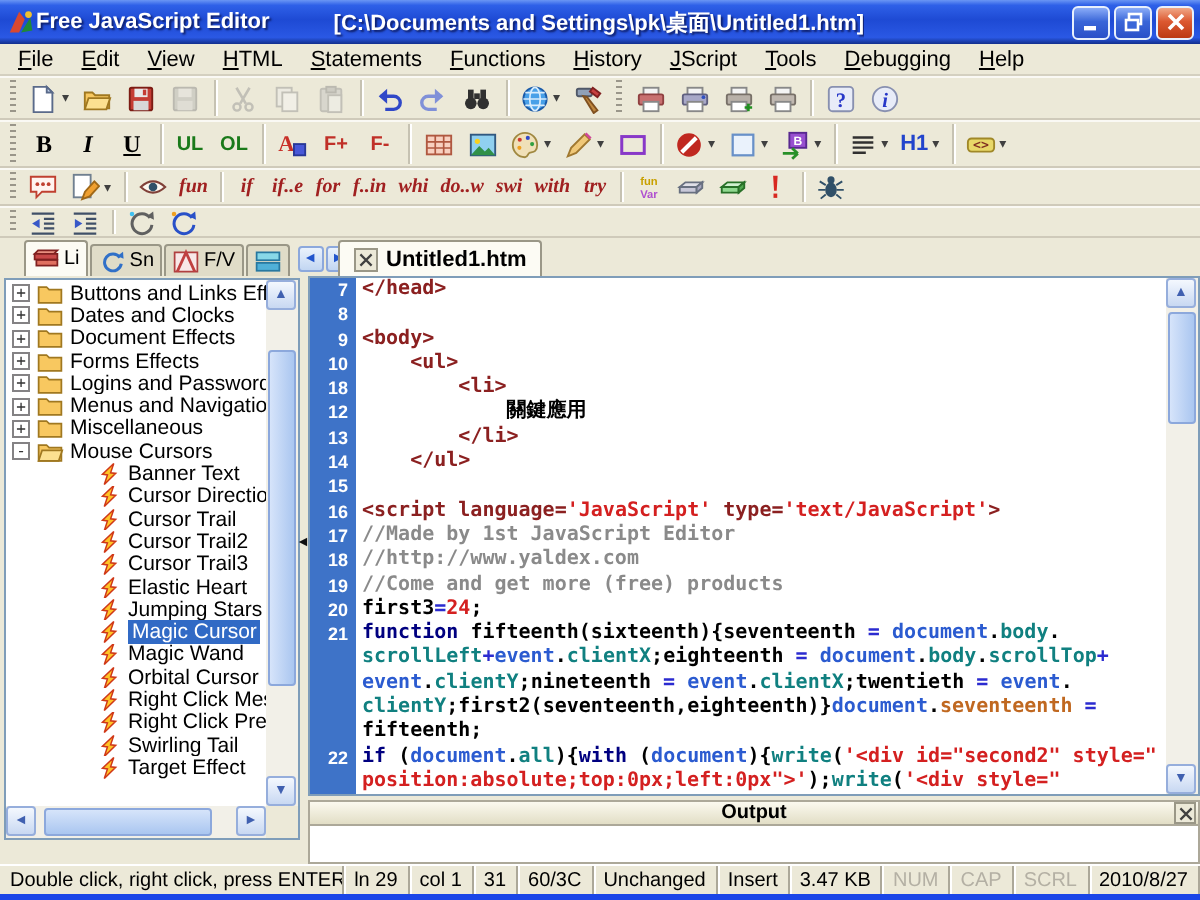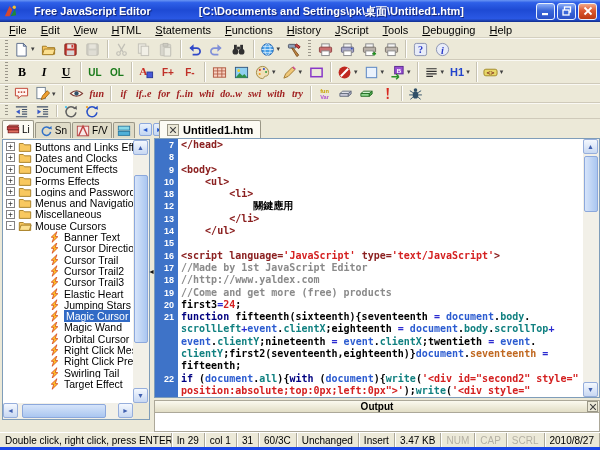--- a/index.html
+++ b/index.html
@@ -1,21 +1,21 @@
 <!DOCTYPE html>
 <html><head>
 <meta charset="utf-8">
 <style>
   html,body{margin:0;padding:0;background:#444;}
   body{width:600px;height:450px;font-family:"Liberation Sans",sans-serif;}
   *{box-sizing:border-box;}
   .win{width:600px;height:450px;display:flex;flex-direction:column;background:#ECE9D8;overflow:hidden;}
 
   
-  .titlebar{height:22px;flex:none;display:flex;align-items:center;padding:0 3px;gap:16px;
+  .titlebar{height:22px;flex:none;display:flex;align-items:center;padding:0 3px;gap:0;
     background:linear-gradient(180deg,#6A96F4 0%,#2E60E8 12%,#1E4AD4 45%,#2A58E4 85%,#112E8C 100%);}
   .wtitle{color:#fff;font-weight:bold;font-size:11px;white-space:nowrap;text-shadow:1px 1px 1px rgba(10,20,80,.8);}
   .wpath{color:#fff;font-weight:bold;font-size:11px;margin-left:32px;white-space:nowrap;overflow:hidden;text-shadow:1px 1px 1px rgba(10,20,80,.8);}
   .winbtns{margin-left:auto;display:flex;gap:2px;flex:none;}
   .wb{width:19px;height:17px;padding:0;border:1px solid #E8F0FC;border-radius:3px;display:flex;align-items:center;justify-content:center;
     background:linear-gradient(180deg,#8AACF8,#3A66D8 45%,#2A50C8);}
   .wb.close{background:linear-gradient(180deg,#F0A888,#DC5830 45%,#BC3A14);}
 
   
   .menubar{height:16px;flex:none;display:flex;align-items:center;background:#ECE9D8;padding-left:2px;
@@ -40,21 +40,21 @@
   .ttext{font-size:11px;}
   .tb-b{font-family:"Liberation Serif",serif;font-weight:bold;font-size:12px;}
   .tb-i{font-family:"Liberation Serif",serif;font-style:italic;font-weight:bold;font-size:12px;}
   .tb-u{font-family:"Liberation Serif",serif;text-decoration:underline;font-weight:bold;font-size:12px;}
   .green{color:#1a7a1a;font-weight:bold;font-size:10px;}
   .red{color:#C03028;font-weight:bold;font-size:10px;}
   .h1c{color:#2244cc;font-weight:bold;font-size:11px;}
   .stmt{color:#A02020;font-weight:bold;font-style:italic;font-family:"Liberation Serif",serif;font-size:10px;}
 
   
-  .tabrow{height:19px;flex:none;display:flex;align-items:flex-end;background:#ECE9D8;padding-left:2px;}
+  .tabrow{height:19px;flex:none;display:flex;align-items:flex-end;background:#ECE9D8;padding-left:12px;}
   .lefttabs{width:152px;flex:none;display:flex;align-items:flex-end;gap:1px;}
   .ltab{display:inline-flex;align-items:center;gap:2px;height:16px;padding:0 3px;font-size:10px;
     border:1px solid #9a9787;border-bottom:none;border-radius:2px 2px 0 0;background:#E0DCC8;}
   .ltab.act{background:#FCFBF4;height:18px;}
   .tnav{display:inline-flex;gap:1px;margin:0 0 2px 3px;}
   .tnavb{width:13px;height:13px;padding:0;display:flex;align-items:center;justify-content:center;
     background:linear-gradient(180deg,#EAF2FC,#C2D6F2);border:1px solid #8CA8DC;border-radius:2px;color:#2255cc;font-size:7px;}
   .edtabs{flex:1;display:flex;align-items:flex-end;padding-left:5px;min-width:0;}
   .edtab{display:inline-flex;align-items:center;gap:4px;height:18px;padding:0 7px;font-size:11px;font-weight:bold;
     background:#FCFBF4;border:1px solid #9a9787;border-bottom:none;border-radius:2px 2px 0 0;}

